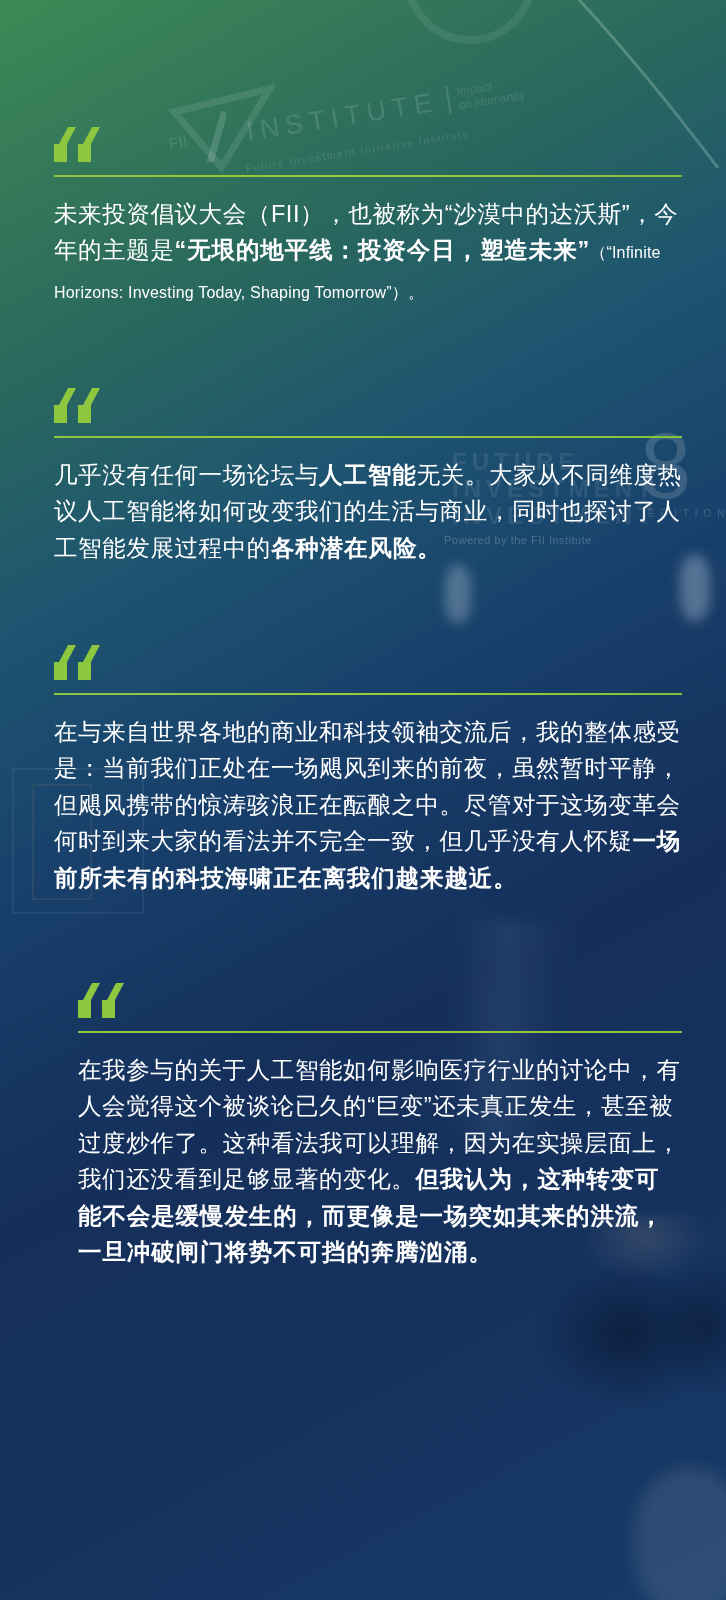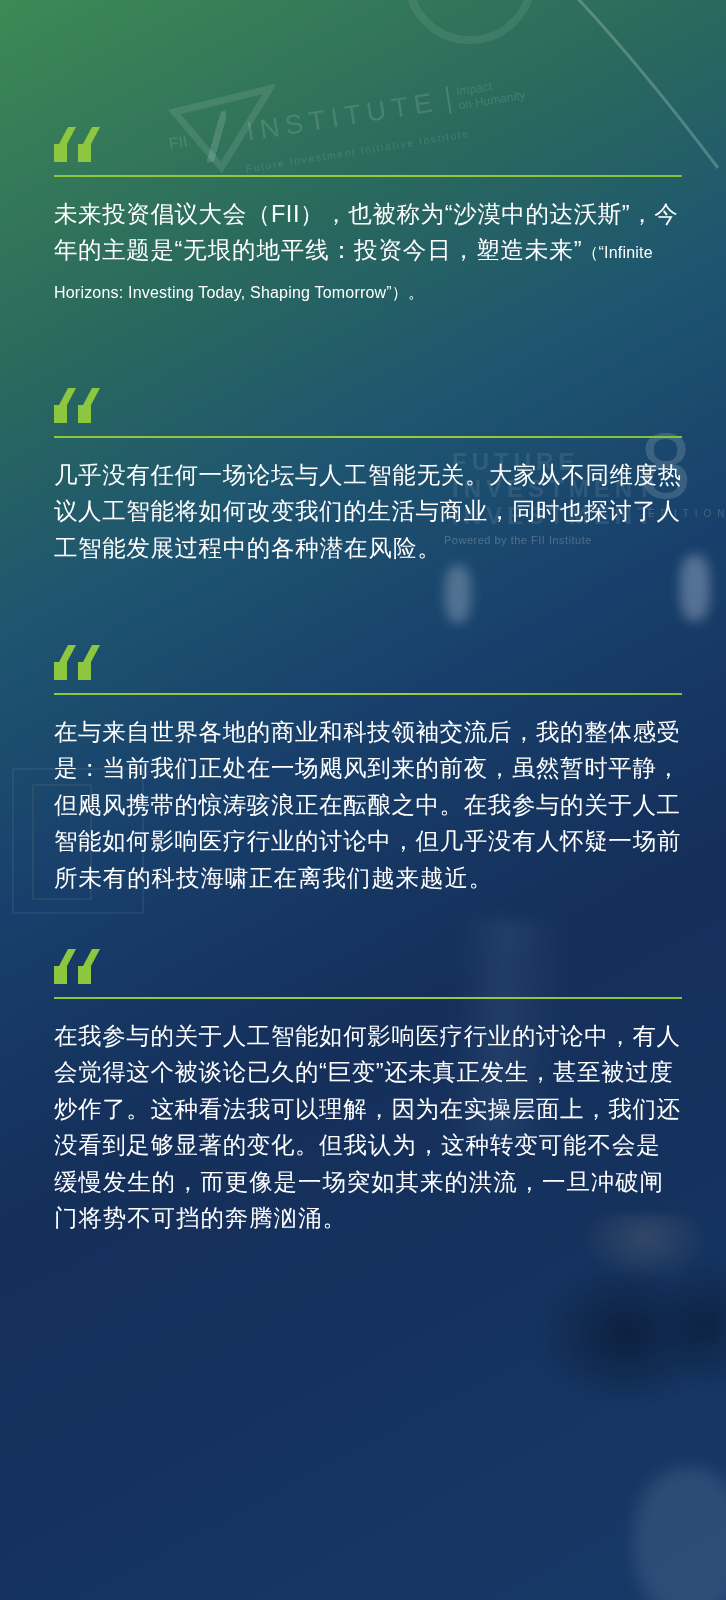--- a/index.html
+++ b/index.html
@@ -44,28 +44,28 @@
   .woman{right:-14px;top:1214px;width:250px;height:200px;filter:blur(3px);
      background:
        radial-gradient(ellipse 90px 60px at 62% 12%,rgba(190,170,150,0.18),rgba(190,170,150,0) 70%),
        radial-gradient(ellipse 120px 95px at 55% 60%,rgba(6,16,36,0.55),rgba(6,16,36,0) 75%),
        radial-gradient(ellipse 70px 90px at 88% 55%,rgba(6,16,36,0.45),rgba(6,16,36,0) 75%);}
   .figure-br{right:-18px;top:1468px;width:110px;height:150px;border-radius:45%;
      background:rgba(205,220,235,0.12);filter:blur(8px);}
   
   .sections{position:absolute;left:0;top:0;width:100%;height:100%;}
   .quote-section{position:absolute;left:54px;right:44px;}
-  .sec-0{top:127px;} .sec-1{top:388px;} .sec-2{top:645px;} .sec-3{top:949px;} .sec-4{top:1346px;}
+  .sec-0{top:127px;} .sec-1{top:388px;} .sec-2{top:645px;} .sec-3{top:983px;margin-left:24px;} .sec-4{top:1346px;}
   .quote-icon{display:block;width:46px;height:35px;}
   .quote-icon polygon{fill:var(--accent,#8DC63F);}
   .divider{margin-top:13px;height:1.5px;width:100%;
      background:linear-gradient(90deg,var(--accent,#8DC63F) 0%,#9ccb3b 55%,#84c136 100%);}
   .quote-text{margin:19px 0 0;color:#ffffff;font-size:23.5px;line-height:36.6px;
      letter-spacing:0.6px;text-align:left;}
-  .quote-text .b{font-weight:400;letter-spacing:0.9px;}
+  .quote-text .b{font-weight:700;letter-spacing:0.9px;}
   .quote-text .latin{font-size:16px;letter-spacing:0.2px;}
 </style>
 </head>
 <body>
 
 <div class="page">
 
   <svg class="tri" width="110" height="80" viewBox="0 0 110 80">
     <polygon points="6,12 104,4 44,74"></polygon>
   </svg>
@@ -118,21 +118,21 @@
     <div class="divider"></div>
     <p class="quote-text"><span>几乎没有任何一场论坛与</span><span class="b">人工智能</span><span>无关。大家从不同维度热议人工智能将如何改变我们的生活与商业，同时也探讨了人工智能发展过程中的</span><span class="b">各种潜在风险。</span></p>
   </section>
 
   <section class="quote-section sec-2">
     <svg class="quote-icon" viewBox="0 0 46 35" aria-hidden="true">
       <polygon points="14,0 22,0 13,17 13,35 0,35 0,17 5,17"></polygon>
       <polygon points="38,0 46,0 37,17 37,35 24,35 24,17 29,17"></polygon>
     </svg>
     <div class="divider"></div>
-    <p class="quote-text"><span>在与来自世界各地的商业和科技领袖交流后，我的整体感受是：当前我们正处在一场飓风到来的前夜，虽然暂时平静，但飓风携带的惊涛骇浪正在酝酿之中。在我参与的关于人工智能如何影响医疗行业的讨论中，但几乎没有人怀疑</span><span class="b">一场前所未有的科技海啸正在离我们越来越近。</span></p>
+    <p class="quote-text"><span>在与来自世界各地的商业和科技领袖交流后，我的整体感受是：当前我们正处在一场飓风到来的前夜，虽然暂时平静，但飓风携带的惊涛骇浪正在酝酿之中。尽管对于这场变革会何时到来大家的看法并不完全一致，但几乎没有人怀疑</span><span class="b">一场前所未有的科技海啸正在离我们越来越近。</span></p>
   </section>
 
   <section class="quote-section sec-3">
     <svg class="quote-icon" viewBox="0 0 46 35" aria-hidden="true">
       <polygon points="14,0 22,0 13,17 13,35 0,35 0,17 5,17"></polygon>
       <polygon points="38,0 46,0 37,17 37,35 24,35 24,17 29,17"></polygon>
     </svg>
     <div class="divider"></div>
     <p class="quote-text"><span>在我参与的关于人工智能如何影响医疗行业的讨论中，有人会觉得这个被谈论已久的“巨变”还未真正发生，甚至被过度炒作了。这种看法我可以理解，因为在实操层面上，我们还没看到足够显著的变化。</span><span class="b">但我认为，这种转变可能不会是缓慢发生的，而更像是一场突如其来的洪流，一旦冲破闸门将势不可挡的奔腾汹涌。</span></p>
   </section>

